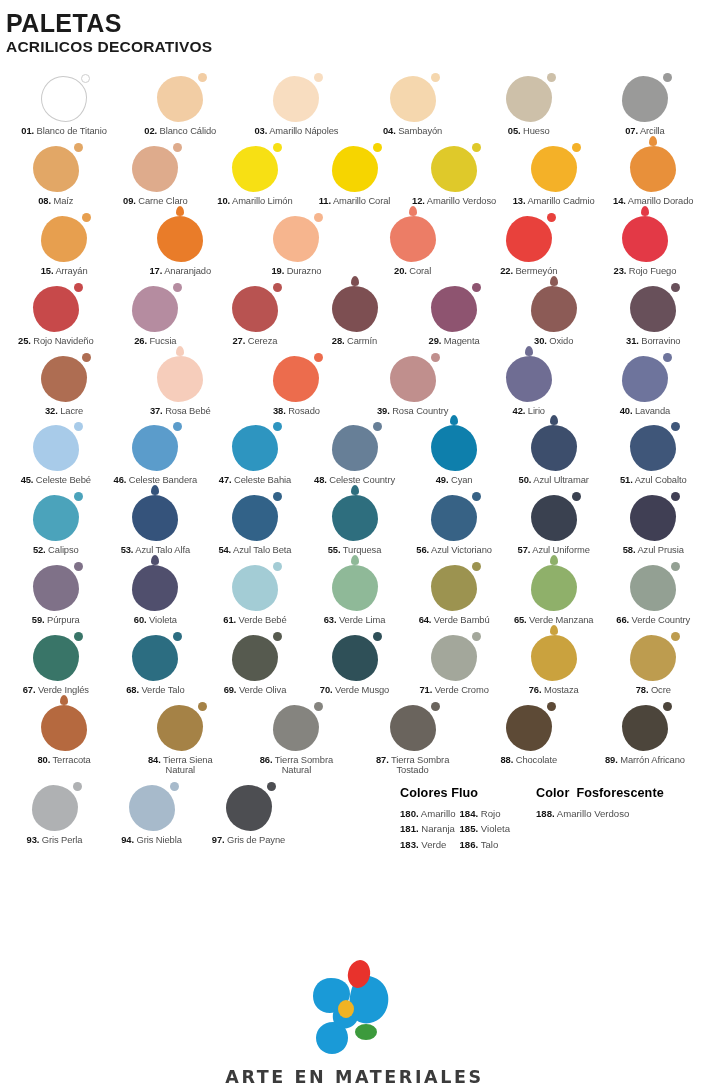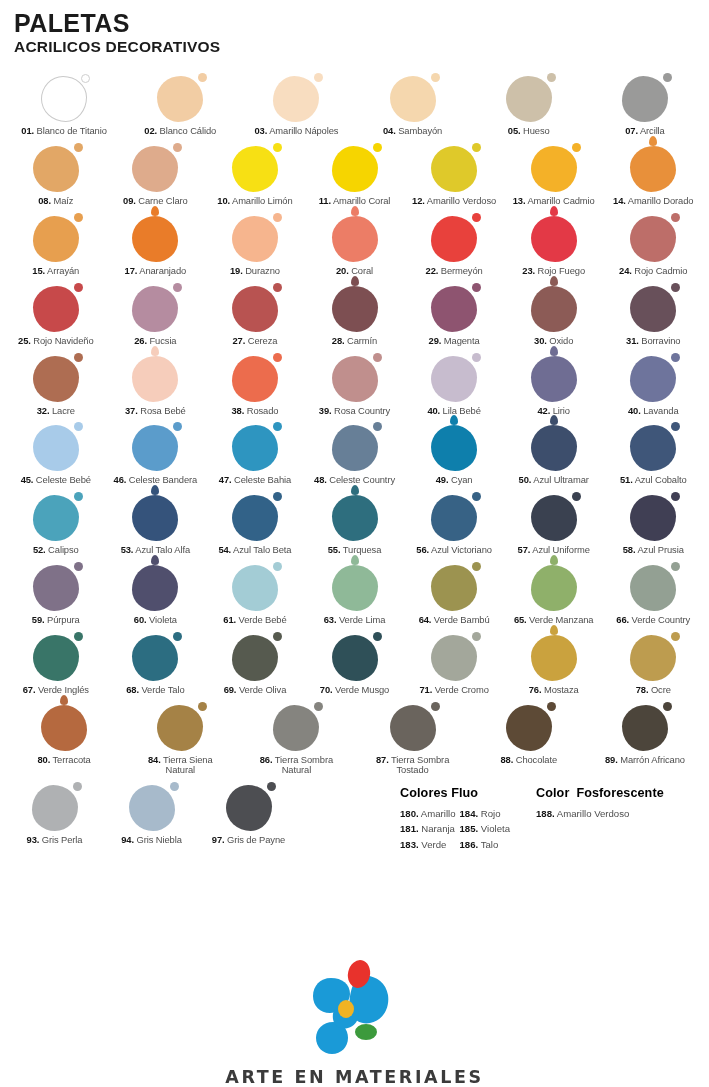--- a/index.html
+++ b/index.html
@@ -11,21 +11,21 @@
     width: 709px;
     height: 1087px;
     font-family: "Liberation Sans", sans-serif;
     color: #1a1a1a;
     overflow: hidden;
     position: relative;
   }
 
   
   .header {
-    padding: 10px 0 0 14px;
+    padding: 10px 0 0 6px;
   }
   .title-main {
     font-size: 25px;
     font-weight: bold;
     letter-spacing: 0.4px;
     line-height: 1.05;
     color: #1b1b1b;
     font-family: "Liberation Sans", sans-serif;
   }
   .title-sub {
@@ -307,26 +307,20 @@
           <div class="blob" style="background: rgb(232, 65, 60); border-radius: 46% 54% 50% 50% / 54% 48% 52% 46%;"></div>
         </div>
         <div class="caption"><span class="num">22.</span><span> Bermeyón</span></div>
       </div>
       <div class="cell">
         <div class="blob-wrap">
           <div class="blob drop-top" style="background: rgb(227, 57, 70); border-radius: 50% 50% 48% 52% / 48% 54% 46% 52%;"></div>
         </div>
         <div class="caption"><span class="num">23.</span><span> Rojo Fuego</span></div>
       </div>
-      <div class="cell">
-        <div class="blob-wrap">
-          <div class="blob" style="background: rgb(189, 110, 105); border-radius: 48% 52% 46% 54% / 50% 46% 54% 50%;"></div>
-        </div>
-        <div class="caption"><span class="num">24.</span><span> Rojo Cadmio</span></div>
-      </div>
     </div>
     <div class="row">
       <div class="cell">
         <div class="blob-wrap">
           <div class="blob" style="background: rgb(199, 73, 74); border-radius: 52% 48% 54% 46% / 46% 52% 48% 54%;"></div>
         </div>
         <div class="caption"><span class="num">25.</span><span> Rojo Navideño</span></div>
       </div>
       <div class="cell">
         <div class="blob-wrap">
@@ -382,26 +376,20 @@
         <div class="blob-wrap">
           <div class="blob" style="background: rgb(236, 108, 77); border-radius: 46% 54% 50% 50% / 54% 48% 52% 46%;"></div>
         </div>
         <div class="caption"><span class="num">38.</span><span> Rosado</span></div>
       </div>
       <div class="cell">
         <div class="blob-wrap">
           <div class="blob" style="background: rgb(192, 143, 141); border-radius: 50% 50% 48% 52% / 48% 54% 46% 52%;"></div>
         </div>
         <div class="caption"><span class="num">39.</span><span> Rosa Country</span></div>
-      </div>
-      <div class="cell">
-        <div class="blob-wrap">
-          <div class="blob" style="background: rgb(199, 188, 206); border-radius: 48% 52% 46% 54% / 50% 46% 54% 50%;"></div>
-        </div>
-        <div class="caption"><span class="num">40.</span><span> Lila Bebé</span></div>
       </div>
       <div class="cell">
         <div class="blob-wrap">
           <div class="blob drop-top" style="background: rgb(111, 109, 147); border-radius: 52% 48% 54% 46% / 46% 52% 48% 54%;"></div>
         </div>
         <div class="caption"><span class="num">42.</span><span> Lirio</span></div>
       </div>
       <div class="cell">
         <div class="blob-wrap">
           <div class="blob" style="background: rgb(110, 116, 156); border-radius: 46% 54% 50% 50% / 54% 48% 52% 46%;"></div>

